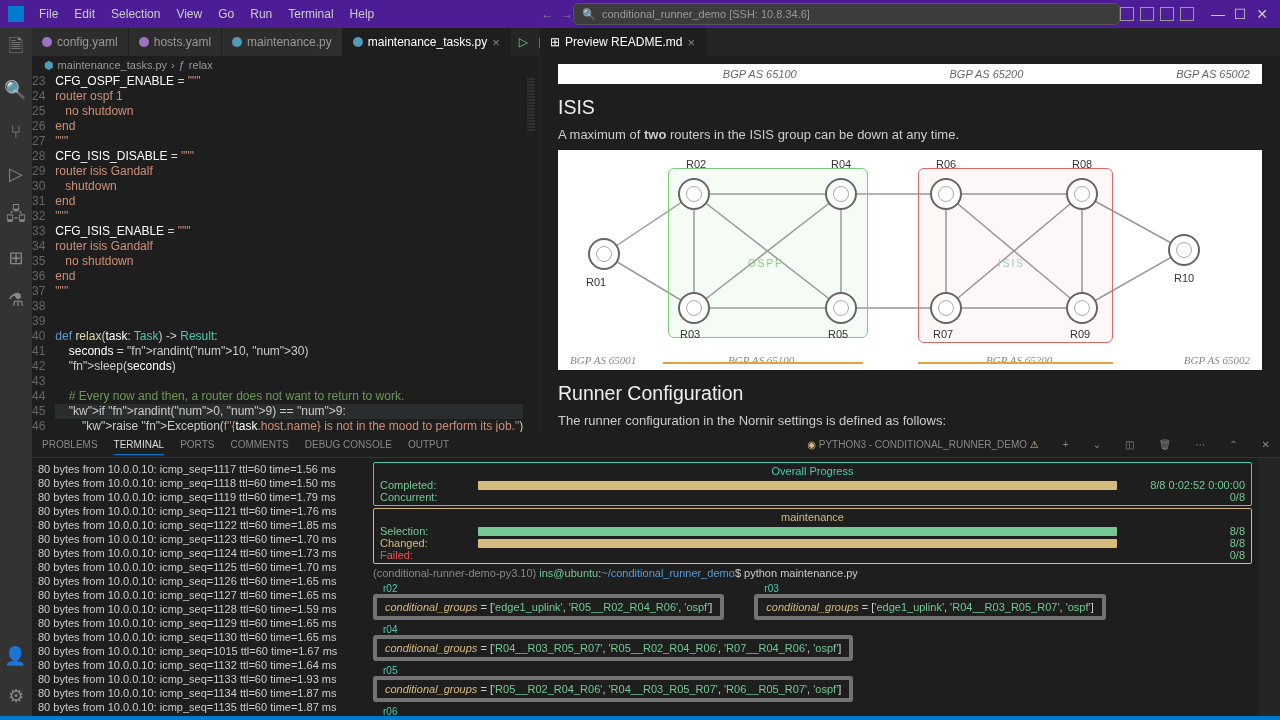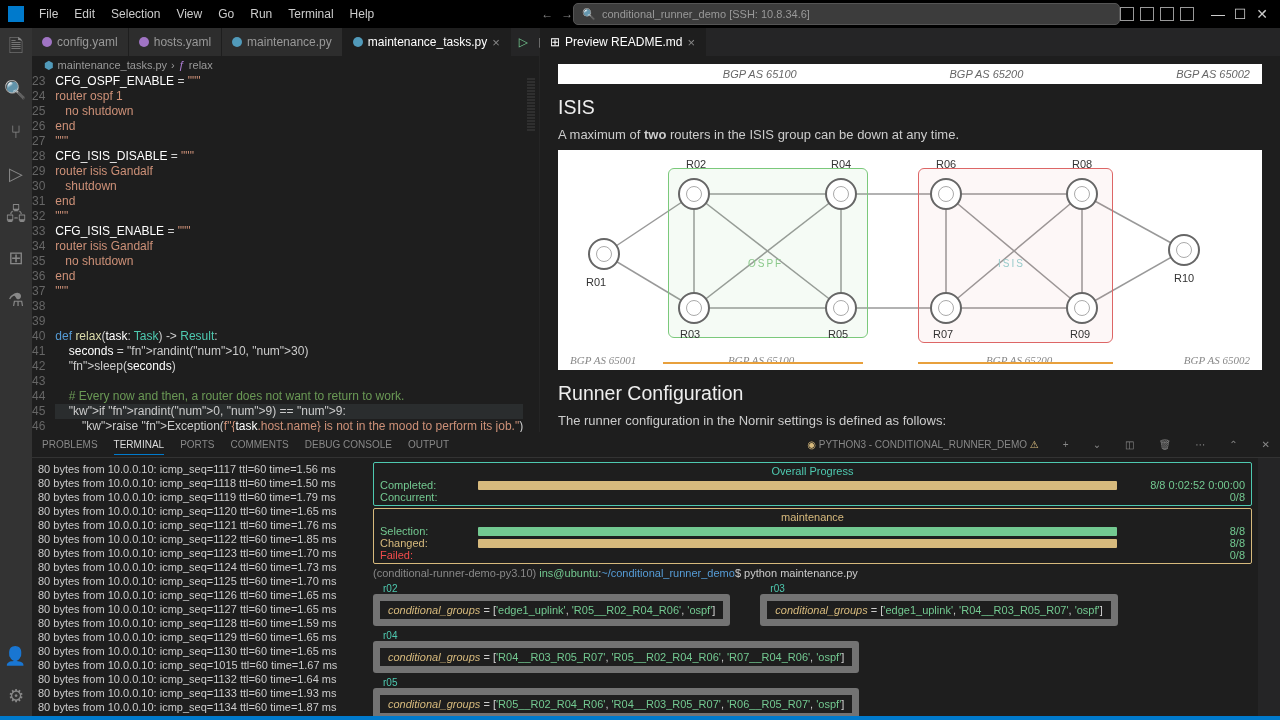--- a/index.html
+++ b/index.html
@@ -1,19 +1,19 @@
 <!DOCTYPE html>
 <html><head>
 <meta charset="utf-8">
 <style>
 * { margin:0; padding:0; box-sizing:border-box; font-family:'Segoe UI',Arial,sans-serif; }
 body { background:#1e1e1e; color:#ccc; width:1280px; height:720px; overflow:hidden; font-size:12px; position:relative; }
 
 
-.titlebar { height:28px; background:#000000; display:flex; align-items:center; padding:0 8px; }
+.titlebar { height:28px; background:#4c1d95; display:flex; align-items:center; padding:0 8px; }
 .titlebar .logo { width:16px; height:16px; background:#007acc; margin-right:8px; }
 .menu { display:flex; gap:2px; }
 .menu span { padding:4px 7px; color:#ccc; cursor:pointer; font-size:12px; }
 .nav-arrows { margin-left:160px; display:flex; gap:8px; color:#888; }
 .search-box { flex:1; max-width:560px; margin:0 auto; background:#3c3c3c; border:1px solid #555; border-radius:5px; height:22px; display:flex; align-items:center; padding:0 8px; color:#999; font-size:11px; gap:6px; }
 .win-controls { margin-left:auto; display:flex; gap:2px; align-items:center; }
 .win-controls span { width:20px; text-align:center; color:#ccc; cursor:pointer; font-size:14px; }
 .layout-icons { display:flex; gap:6px; margin-right:12px; }
 .layout-icons span { width:14px; height:14px; border:1px solid #999; }
 
@@ -79,21 +79,21 @@
 .prog-bar { flex:1; height:9px; position:relative; border-radius:1px; }
 .prog-stat { width:110px; text-align:right; }
 .c-green{color:#73c991}.c-yellow{color:#d7ba7d}.c-red{color:#f14c4c}
 
 .prompt-line { color:#ccc; margin-top:3px; }
 .prompt-line .venv{color:#888}.prompt-line .user{color:#73c991}.prompt-line .path{color:#569cd6}
 
 .cg-grid { display:flex; flex-wrap:wrap; gap:4px 30px; margin-top:4px; }
 .cg-item { position:relative; }
 .cg-tag { color:#4ec9b0; font-size:10px; margin-left:10px; }
-.cg-box { border:7px solid #737373; border-radius:3px; padding:3px 8px; font-size:11px; }
+.cg-box { border:4px solid #737373; border-radius:3px; padding:3px 8px; font-size:11px; }
 .cg-box .key{color:#d7ba7d;font-style:italic}.cg-box .eq{color:#ccc}.cg-box .br{color:#d4d4d4}.cg-box .s{color:#73c991}
 
 .statusbar { position:absolute; left:0; right:0; bottom:0; height:4px; background:#007acc; }
 
 svg.net-lines { position:absolute; inset:0; width:100%; height:100%; }
 svg.net-lines line { stroke:#999; stroke-width:1.5; }
 </style>
 </head>
 <body>
 
@@ -323,21 +323,20 @@
       <span>⋯</span>
       <span>⌃</span>
       <span>✕</span>
     </div>
   </div>
   <div class="panel-body">
     <div class="term-left" id="pingcol">
         <div>80 bytes from 10.0.0.10: icmp_seq=1117 ttl=60 time=1.56 ms</div>
         <div>80 bytes from 10.0.0.10: icmp_seq=1118 ttl=60 time=1.50 ms</div>
         <div>80 bytes from 10.0.0.10: icmp_seq=1119 ttl=60 time=1.79 ms</div>
-        <div>80 bytes from 10.0.0.10: icmp_seq=1120 ttl=60 time=1.65 ms</div>
         <div>80 bytes from 10.0.0.10: icmp_seq=1121 ttl=60 time=1.76 ms</div>
         <div>80 bytes from 10.0.0.10: icmp_seq=1122 ttl=60 time=1.85 ms</div>
         <div>80 bytes from 10.0.0.10: icmp_seq=1123 ttl=60 time=1.70 ms</div>
         <div>80 bytes from 10.0.0.10: icmp_seq=1124 ttl=60 time=1.73 ms</div>
         <div>80 bytes from 10.0.0.10: icmp_seq=1125 ttl=60 time=1.70 ms</div>
         <div>80 bytes from 10.0.0.10: icmp_seq=1126 ttl=60 time=1.65 ms</div>
         <div>80 bytes from 10.0.0.10: icmp_seq=1127 ttl=60 time=1.65 ms</div>
         <div>80 bytes from 10.0.0.10: icmp_seq=1128 ttl=60 time=1.59 ms</div>
         <div>80 bytes from 10.0.0.10: icmp_seq=1129 ttl=60 time=1.65 ms</div>
         <div>80 bytes from 10.0.0.10: icmp_seq=1130 ttl=60 time=1.65 ms</div>

